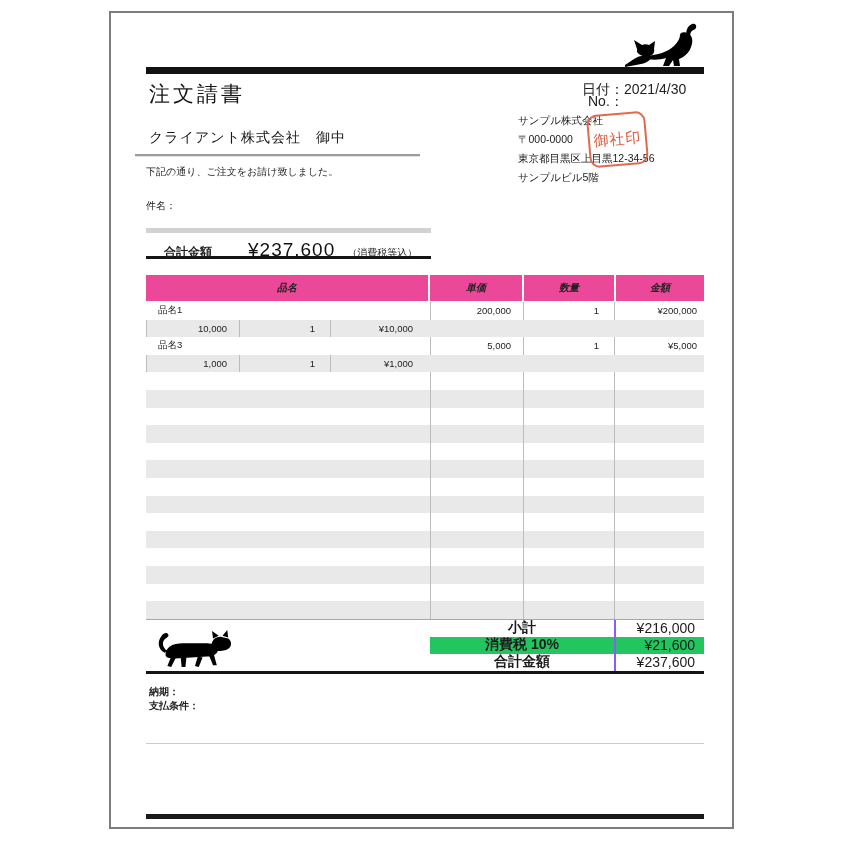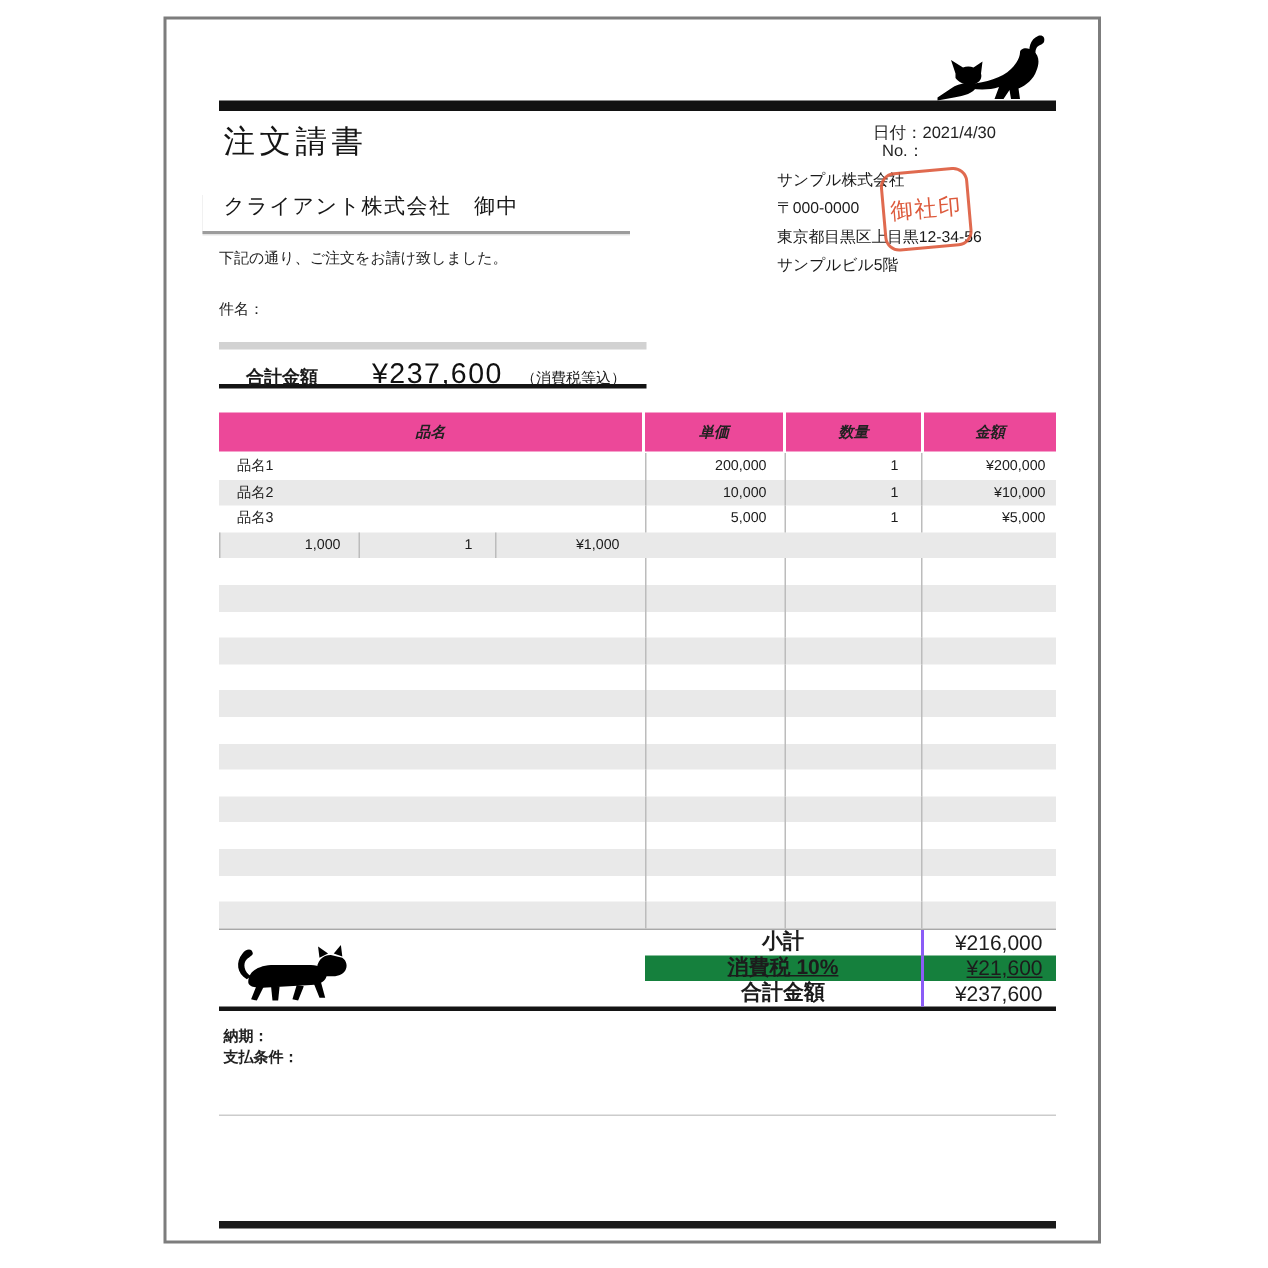--- a/index.html
+++ b/index.html
@@ -8,21 +8,21 @@
   .page { position:absolute; left:109px; top:11px; width:625px; height:818px;
           background:#fff; border:2px solid #7d7d7d; }
 
   
   .top-bar    { position:absolute; left:35px; top:54px; width:558px; height:7px; background:#121212; }
   .cat-stretch{ position:absolute; left:512px; top:9px; width:80px; height:46px; }
   .cat-walk   { position:absolute; left:42px;  top:617px; width:82px; height:38px; }
 
   .doc-title  { position:absolute; left:38px; top:67px; font-size:21px; letter-spacing:3px; color:#151515; }
 
-  .date-block { position:absolute; left:471px; top:70px; font-size:11px; line-height:12px; color:#222; }
+  .date-block { position:absolute; left:471px; top:70px; font-size:14px; line-height:12px; color:#222; }
   .date-block .row2 { padding-left:6px; }
 
   .client-block { position:absolute; left:24px; top:116px; width:285px; padding:0 0 7px 14px;
                   border-bottom:2px solid #9c9c9c; box-shadow:0 1px 0 #e3e3e3;
                   font-size:14px; letter-spacing:1px; color:#161616; }
 
   .sender-block { position:absolute; left:407px; top:98px; font-size:10.5px; line-height:19px; color:#1a1a1a; }
 
   .stamp { position:absolute; left:477px; top:100px; width:59px; height:53px;
            border:2.5px solid rgba(221,90,60,0.9); border-radius:10px;
@@ -57,21 +57,21 @@
   .td2 { width:93px; border-left:1px solid #bcbcbc; justify-content:flex-end; padding-right:12px; }
   .td3 { width:91px; border-left:1px solid #bcbcbc; justify-content:flex-end; padding-right:15px; }
   .td4 { width:90px; border-left:1px solid #bcbcbc; justify-content:flex-end; padding-right:7px; }
 
   .totals { border-top:1px solid #a8a8a8; border-bottom:3px solid #141414; }
   .total-row { display:flex; height:17px; font-size:14px; }
   .tl-spacer { width:284px; }
   .tl-label  { width:184px; display:flex; align-items:center; justify-content:center; font-weight:bold; }
   .tl-amount { width:90px; border-left:2px solid #8b5cf6; display:flex; align-items:center;
                justify-content:flex-end; padding-right:9px; }
-  .total-row.shaded .tl-label, .total-row.shaded .tl-amount { background:#15803d;text-decoration:underline; }
+  .total-row.shaded .tl-label, .total-row.shaded .tl-amount { background:#22c55e; }
 
   .terms { position:absolute; left:38px; top:672px; font-size:10px; line-height:14px; font-weight:bold; color:#222; }
 
   .thin-rule  { position:absolute; left:35px; top:730px; width:558px; height:1px; background:#cccccc; }
   .bottom-bar { position:absolute; left:35px; top:801px; width:558px; height:5px; background:#1a1a1a; }
 </style>
 </head>
 <body>
 
 <div class="page">
@@ -124,21 +124,20 @@
       <div class="th h4">金額</div>
     </div>
     <div class="tbody">
       <div class="trow">
         <div class="td td1">品名1</div>
         <div class="td td2">200,000</div>
         <div class="td td3">1</div>
         <div class="td td4">¥200,000</div>
       </div>
       <div class="trow">
-        <div class="td td1">品名2</div>
         <div class="td td2">10,000</div>
         <div class="td td3">1</div>
         <div class="td td4">¥10,000</div>
       </div>
       <div class="trow">
         <div class="td td1">品名3</div>
         <div class="td td2">5,000</div>
         <div class="td td3">1</div>
         <div class="td td4">¥5,000</div>
       </div>

